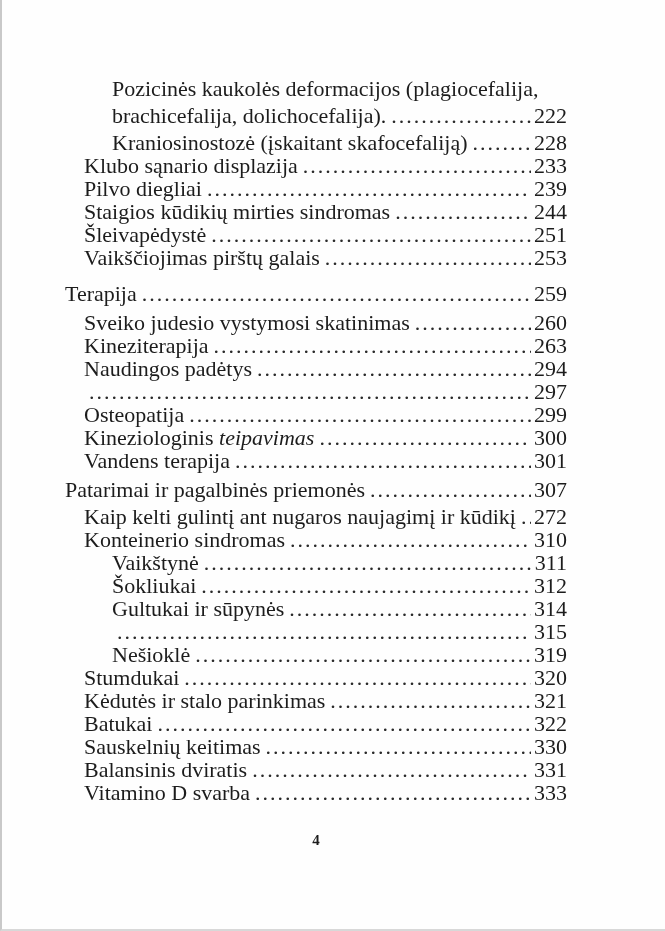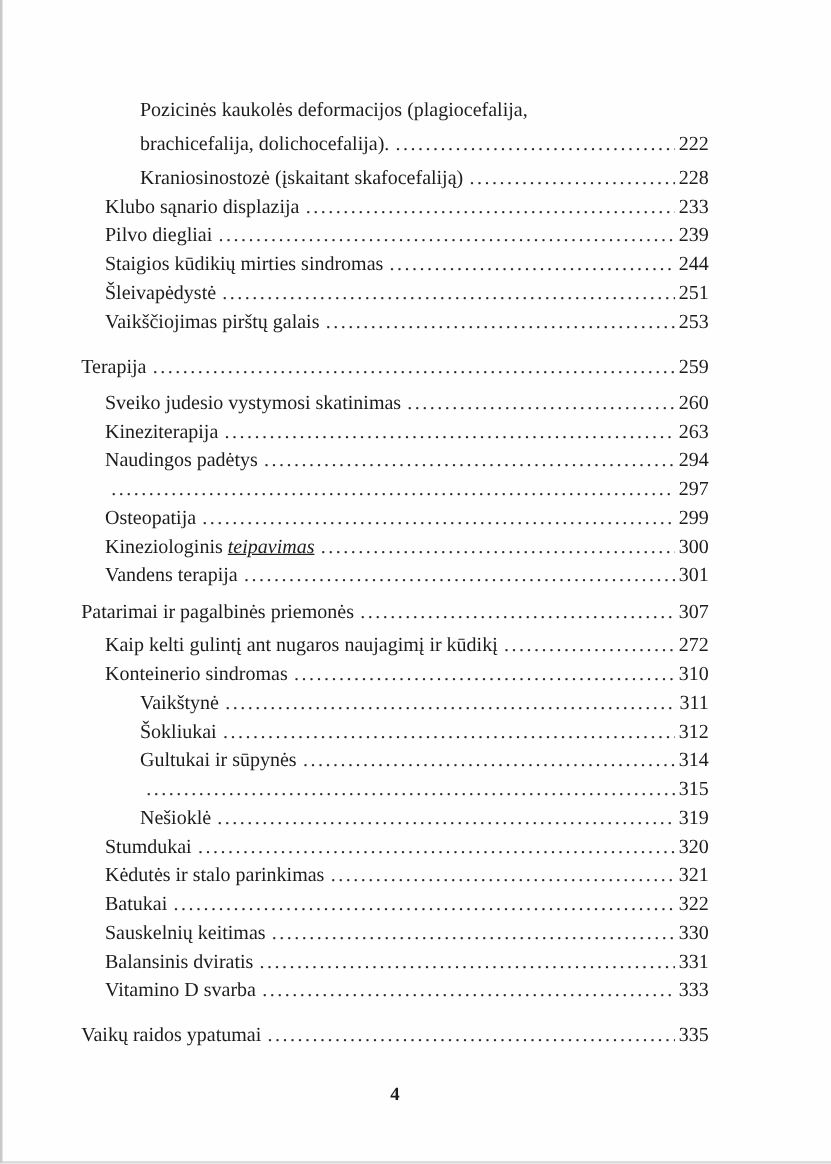--- a/index.html
+++ b/index.html
@@ -18,34 +18,34 @@
     border-bottom: 2px solid #d8d8d8;
     font-family: "Liberation Serif", "DejaVu Serif", serif;
     color: #1c1c1c;
     overflow: hidden;
   }
   .toc {
     box-sizing: border-box;
     padding-top: 77px;
     margin-left: 63px;
     width: 502px;
-    font-size: 16px;
+    font-size: 22px;
     line-height: 23px;
   }
   .row {
     display: flex;
     align-items: baseline;
   }
   .row.lvl1 { padding-left: 19px; }
   .row.lvl2 { padding-left: 47px; }
   .gap-xs { margin-top: 4px; align-items: center; }
   .gap-md { margin-top: 6px; }
   .gap-lg { margin-top: 13px; }
   .title { white-space: nowrap; }
-  .title i { font-style: italic; text-decoration: underline; }
+  .title i { font-style: italic; }
   .leader {
     flex: 1 1 auto;
     overflow: hidden;
     white-space: nowrap;
     margin: 0 3px 0 5px;
     color: #2a2a2a;
     min-width: 10px;
   }
   .leader::after {
     content: "....................................................................................................................................";
@@ -210,20 +210,15 @@
       <div class="row lvl1">
     <span class="title"><span>Balansinis dviratis</span></span>
     <span class="leader"></span>
     <span class="pagenum">331</span>
   </div>
       <div class="row lvl1">
     <span class="title"><span>Vitamino D svarba</span></span>
     <span class="leader"></span>
     <span class="pagenum">333</span>
   </div>
-      <div class="row lvl0 gap-lg">
-    <span class="title"><span>Vaikų raidos ypatumai</span></span>
-    <span class="leader"></span>
-    <span class="pagenum">335</span>
-  </div>
     </div>
   <div class="folio">4</div>
 </div>
 
 </body></html>

